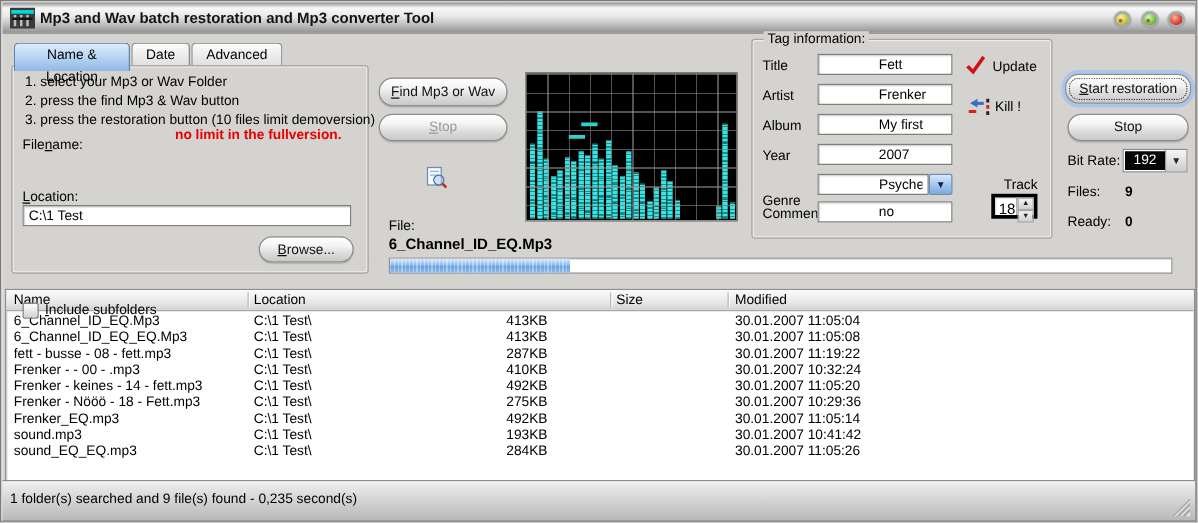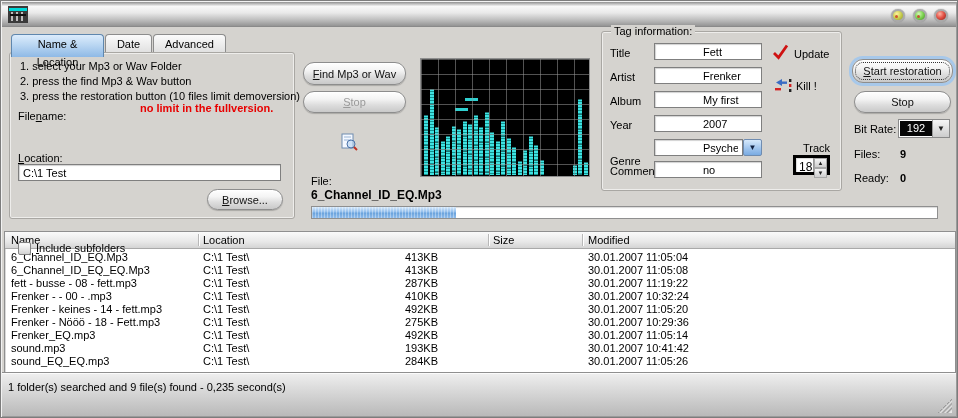--- a/index.html
+++ b/index.html
@@ -103,21 +103,21 @@
   .thead { position:absolute; left:0; top:0; right:0; height:17px;
     background:linear-gradient(180deg,#fafafa 0%,#e8e8e8 60%,#d4d4d4 100%); border-bottom:1px solid #a9a9a9; }
   .th { position:absolute; top:0; line-height:16px; padding-left:0; }
   .th-sep { position:absolute; top:2px; bottom:2px; width:1px; background:#b8b8b8; box-shadow:1px 0 0 #fff; }
   .tbody { position:absolute; left:0; top:18px; right:0; bottom:0; }
   .trow { position:absolute; left:0; right:0; height:13px; line-height:13px; white-space:nowrap; }
   .trow span { position:absolute; }
   .c-name { left:6px; } .c-loc { left:198px; }
   .c-size { left:400px; width:52px; text-align:left; } .c-mod { left:583px; }
   
-  .statusbar { position:absolute; left:1px; right:1px; bottom:1px; height:44px;
+  .statusbar { position:absolute; left:1px; right:1px; bottom:1px; height:32px;
     background:linear-gradient(180deg,#efefef 0%,#d9d9d9 40%,#b9b9b9 100%);
     border-top:1px solid #8f8f8f; box-shadow: inset 0 1px 0 #fbfbfb; }
   .status-text { position:absolute; left:6px; top:8px; }
   .resize-grip { position:absolute; right:4px; bottom:3px; width:14px; height:14px;
     background:linear-gradient(135deg, transparent 50%, #9a9a9a 50%, #e8e8e8 58%, #9a9a9a 66%, #e8e8e8 74%, #9a9a9a 82%, #e8e8e8 90%); }
   u { text-decoration:underline; }
 </style>
 </head>
 <body>
 
@@ -125,20 +125,21 @@
 
   <div class="titlebar">
     <svg class="app-icon" viewBox="0 0 20 17">
       <rect x="0" y="0" width="20" height="17" fill="#3a3a3a"></rect>
       <rect x="1" y="2" width="18" height="3" fill="#00d8d8"></rect>
       <rect x="3" y="6" width="2" height="9" fill="#bdbdbd"></rect>
       <rect x="8" y="6" width="2" height="9" fill="#bdbdbd"></rect>
       <rect x="13" y="6" width="2" height="9" fill="#bdbdbd"></rect>
       <rect x="2" y="8" width="16" height="2" fill="#111"></rect>
     </svg>
+    <span class="title-text">Mp3 and Wav batch restoration and Mp3 converter Tool</span>
     <div class="orb orb-min"></div>
     <div class="orb orb-max"></div>
     <div class="orb orb-close"></div>
   </div>
 
   <div class="tab active" style="left:10px; width:93px;">Name &amp; Location</div>
   <div class="tab" style="left:104px; width:47px;">Date</div>
   <div class="tab" style="left:152px; width:73px;">Advanced</div>
 
   <div class="groupbox left-panel">

